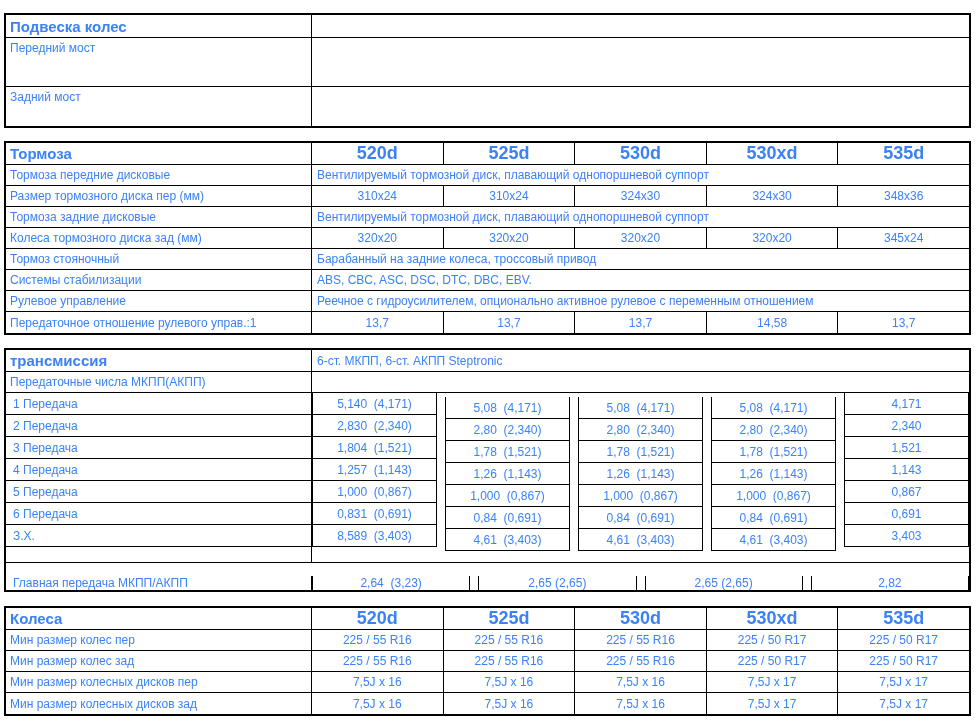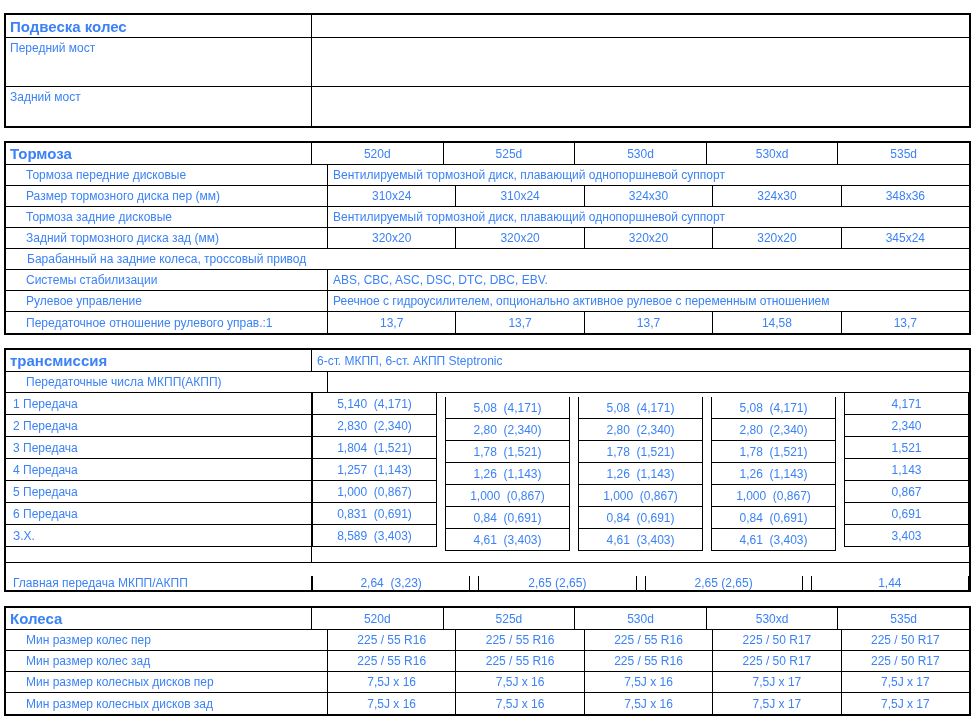--- a/index.html
+++ b/index.html
@@ -30,23 +30,23 @@
   }
   .merged { flex: 1 1 0; padding: 0 5px; display: flex; align-items: center; overflow: hidden; white-space: nowrap; }
   .val {
     flex: 1 1 0;
     border-right: 1px solid #000;
     display: flex; align-items: center; justify-content: center;
     overflow: hidden; white-space: nowrap;
   }
   .val:last-child { border-right: none; }
   .sect-title { font-weight: bold; font-size: 15px; }
-  .model { font-weight: normal; font-size: 12px; }
+  .model { font-weight: bold; font-size: 18px; }
   .h22 { height: 22px; }
-  .h21 { height: 21px; padding-left: 16px; }
+  .h21 { height: 21px; }
   
   .h-hdr1 { height: 23px; }
   .h-front { height: 49px; }
   .h-rear  { height: 39px; }
   .top-al { align-items: flex-start; padding-top: 3px; }
   .two-line { line-height: 22px; padding-top: 1px; }
   .two-line div { white-space: pre; }
   
   .g-row { display: flex; height: 22px; }
   .g-lbl {
@@ -123,28 +123,29 @@
       <div class="val">310x24</div>
       <div class="val">324x30</div>
       <div class="val">324x30</div>
       <div class="val">348x36</div>
     </div>
     <div class="row h21">
       <div class="lbl">Тормоза задние дисковые</div>
       <div class="merged">Вентилируемый тормозной диск, плавающий однопоршневой суппорт</div>
     </div>
     <div class="row h21">
-      <div class="lbl">Задний тормозного диска зад (мм)</div>
+      <div class="lbl">Колеса тормозного диска зад (мм)</div>
       <div class="val">320x20</div>
       <div class="val">320x20</div>
       <div class="val">320x20</div>
       <div class="val">320x20</div>
       <div class="val">345x24</div>
     </div>
     <div class="row h21">
+      <div class="lbl">Тормоз стояночный</div>
       <div class="merged">Барабанный на задние колеса, троссовый привод</div>
     </div>
     <div class="row h21">
       <div class="lbl">Системы стабилизации</div>
       <div class="merged">ABS, CBC, ASC, DSC, DTC, DBC, EBV.</div>
     </div>
     <div class="row h21">
       <div class="lbl">Рулевое управление</div>
       <div class="merged">Реечное с гидроусилителем, опционально активное рулевое с переменным отношением</div>
     </div>
@@ -242,21 +243,21 @@
     <div class="empty-row">
       <div class="empty-lbl"></div>
     </div>
 
     <div class="fd-row">
       <div class="g-lbl">Главная передача МКПП/АКПП</div>
       <div class="g-vals">
         <div class="fd-box">2,64  (3,23)</div>
         <div class="fd-box">2,65 (2,65)</div>
         <div class="fd-box">2,65 (2,65)</div>
-        <div class="fd-box">1,44</div>
+        <div class="fd-box">2,82</div>
       </div>
     </div>
   </div>
 
   <div class="tbl t4">
     <div class="row h22">
       <div class="lbl sect-title">Колеса</div>
       <div class="val model">520d</div>
       <div class="val model">525d</div>
       <div class="val model">530d</div>

